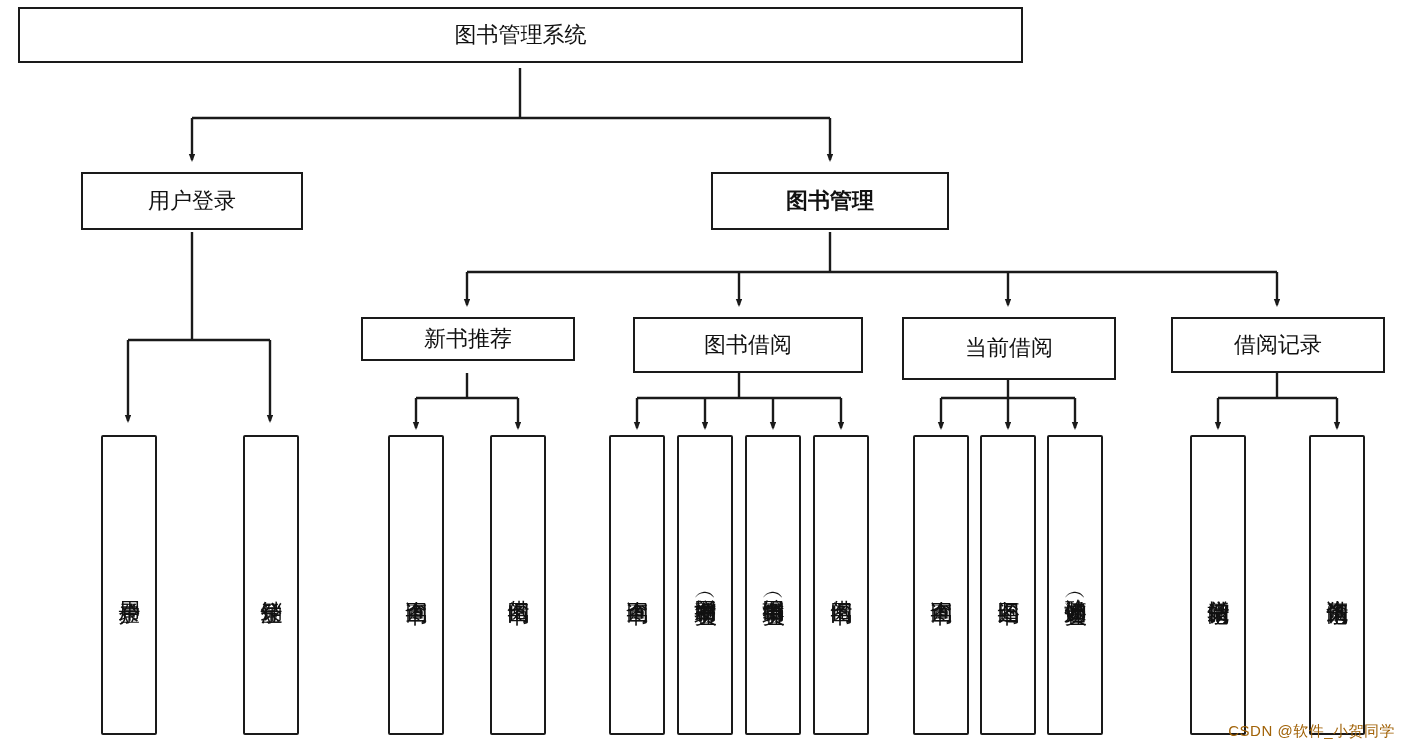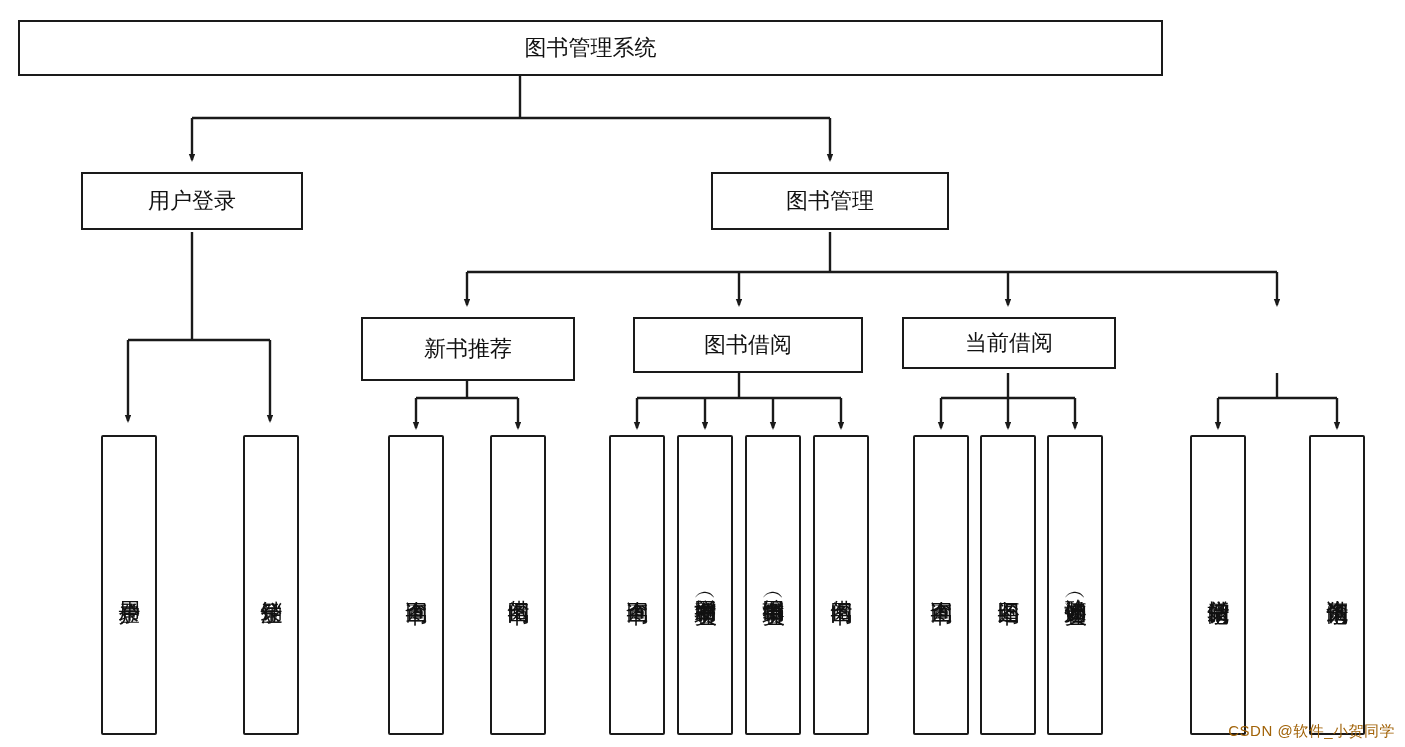--- a/index.html
+++ b/index.html
@@ -107,39 +107,42 @@
       <path d="M1008,398 L1008,428" marker-end="url(#arrow)"></path>
       <path d="M1075,398 L1075,428" marker-end="url(#arrow)"></path>
 
       <path d="M1277,373 L1277,398"></path>
       <path d="M1218,398 L1337,398"></path>
       <path d="M1218,398 L1218,428" marker-end="url(#arrow)"></path>
       <path d="M1337,398 L1337,428" marker-end="url(#arrow)"></path>
     </g>
   </svg>
 
-  <div class="node" style="left:18px; top:20px; width:1145px; height:56px;">
+  <div class="node" style="left:18px; top:7px; width:1005px; height:56px;">
     <span>图书管理系统</span>
   </div>
 
   <div class="node" style="left:81px; top:172px; width:222px; height:58px;">
     <span>用户登录</span>
   </div>
-  <div class="node" style="left:711px; top:172px; width:238px; height:58px;">
+  <div class="node" style="left:711px; top:172px; width:238px; height:58px;font-weight:bold;">
     <span>图书管理</span>
   </div>
 
-  <div class="node" style="left:361px; top:317px; width:214px; height:64px;">
+  <div class="node" style="left:361px; top:317px; width:214px; height:44px;">
     <span>新书推荐</span>
   </div>
   <div class="node" style="left:633px; top:317px; width:230px; height:56px;">
     <span>图书借阅</span>
   </div>
-  <div class="node" style="left:902px; top:317px; width:214px; height:52px;">
+  <div class="node" style="left:902px; top:317px; width:214px; height:63px;">
     <span>当前借阅</span>
+  </div>
+  <div class="node" style="left:1171px; top:317px; width:214px; height:56px;">
+    <span>借阅记录</span>
   </div>
 
   <div class="node vertical leaf-tall" style="left:101px; top:435px; width:56px; height:300px;">
     <span>用户登录</span>
   </div>
   <div class="node vertical leaf-tall" style="left:243px; top:435px; width:56px; height:300px;">
     <span>注销登录</span>
   </div>
 
   <div class="node vertical leaf-tall" style="left:388px; top:435px; width:56px; height:300px;">

